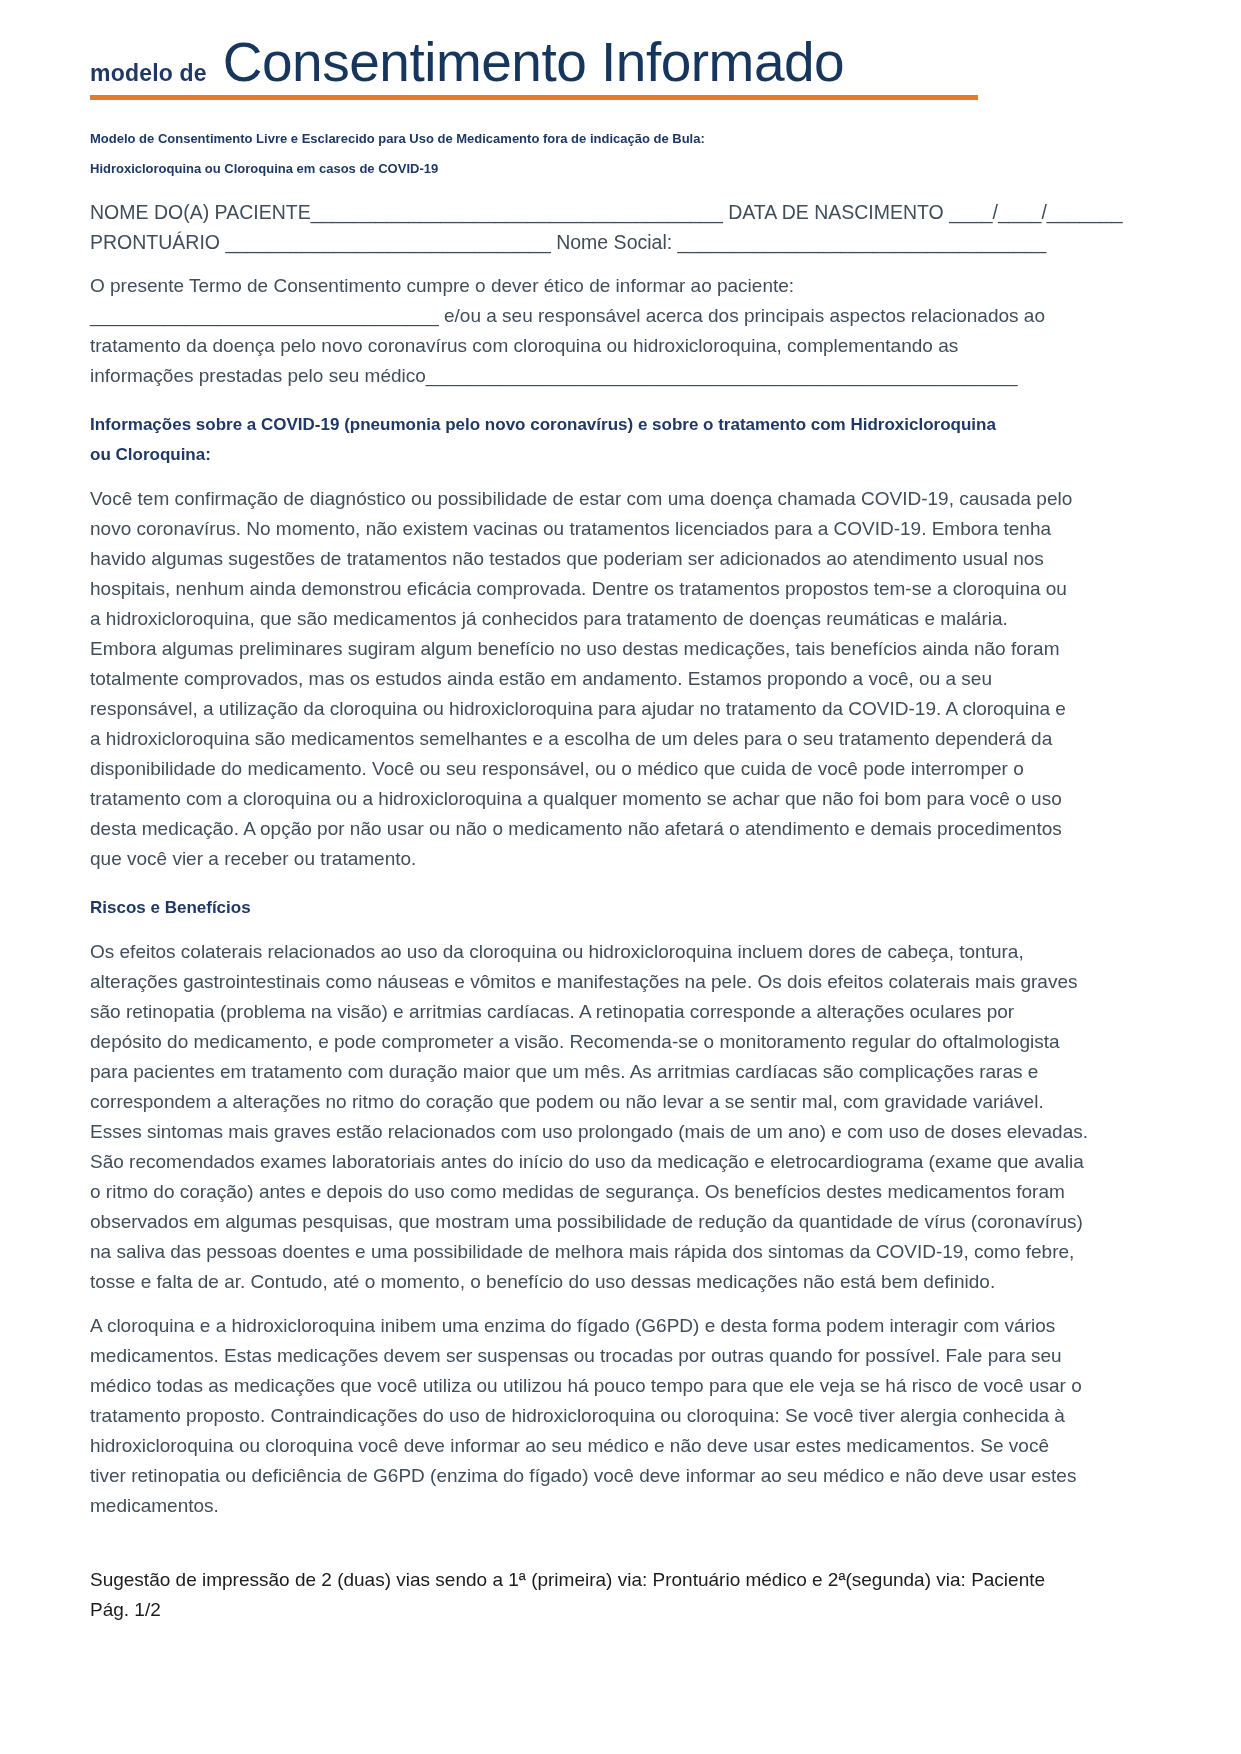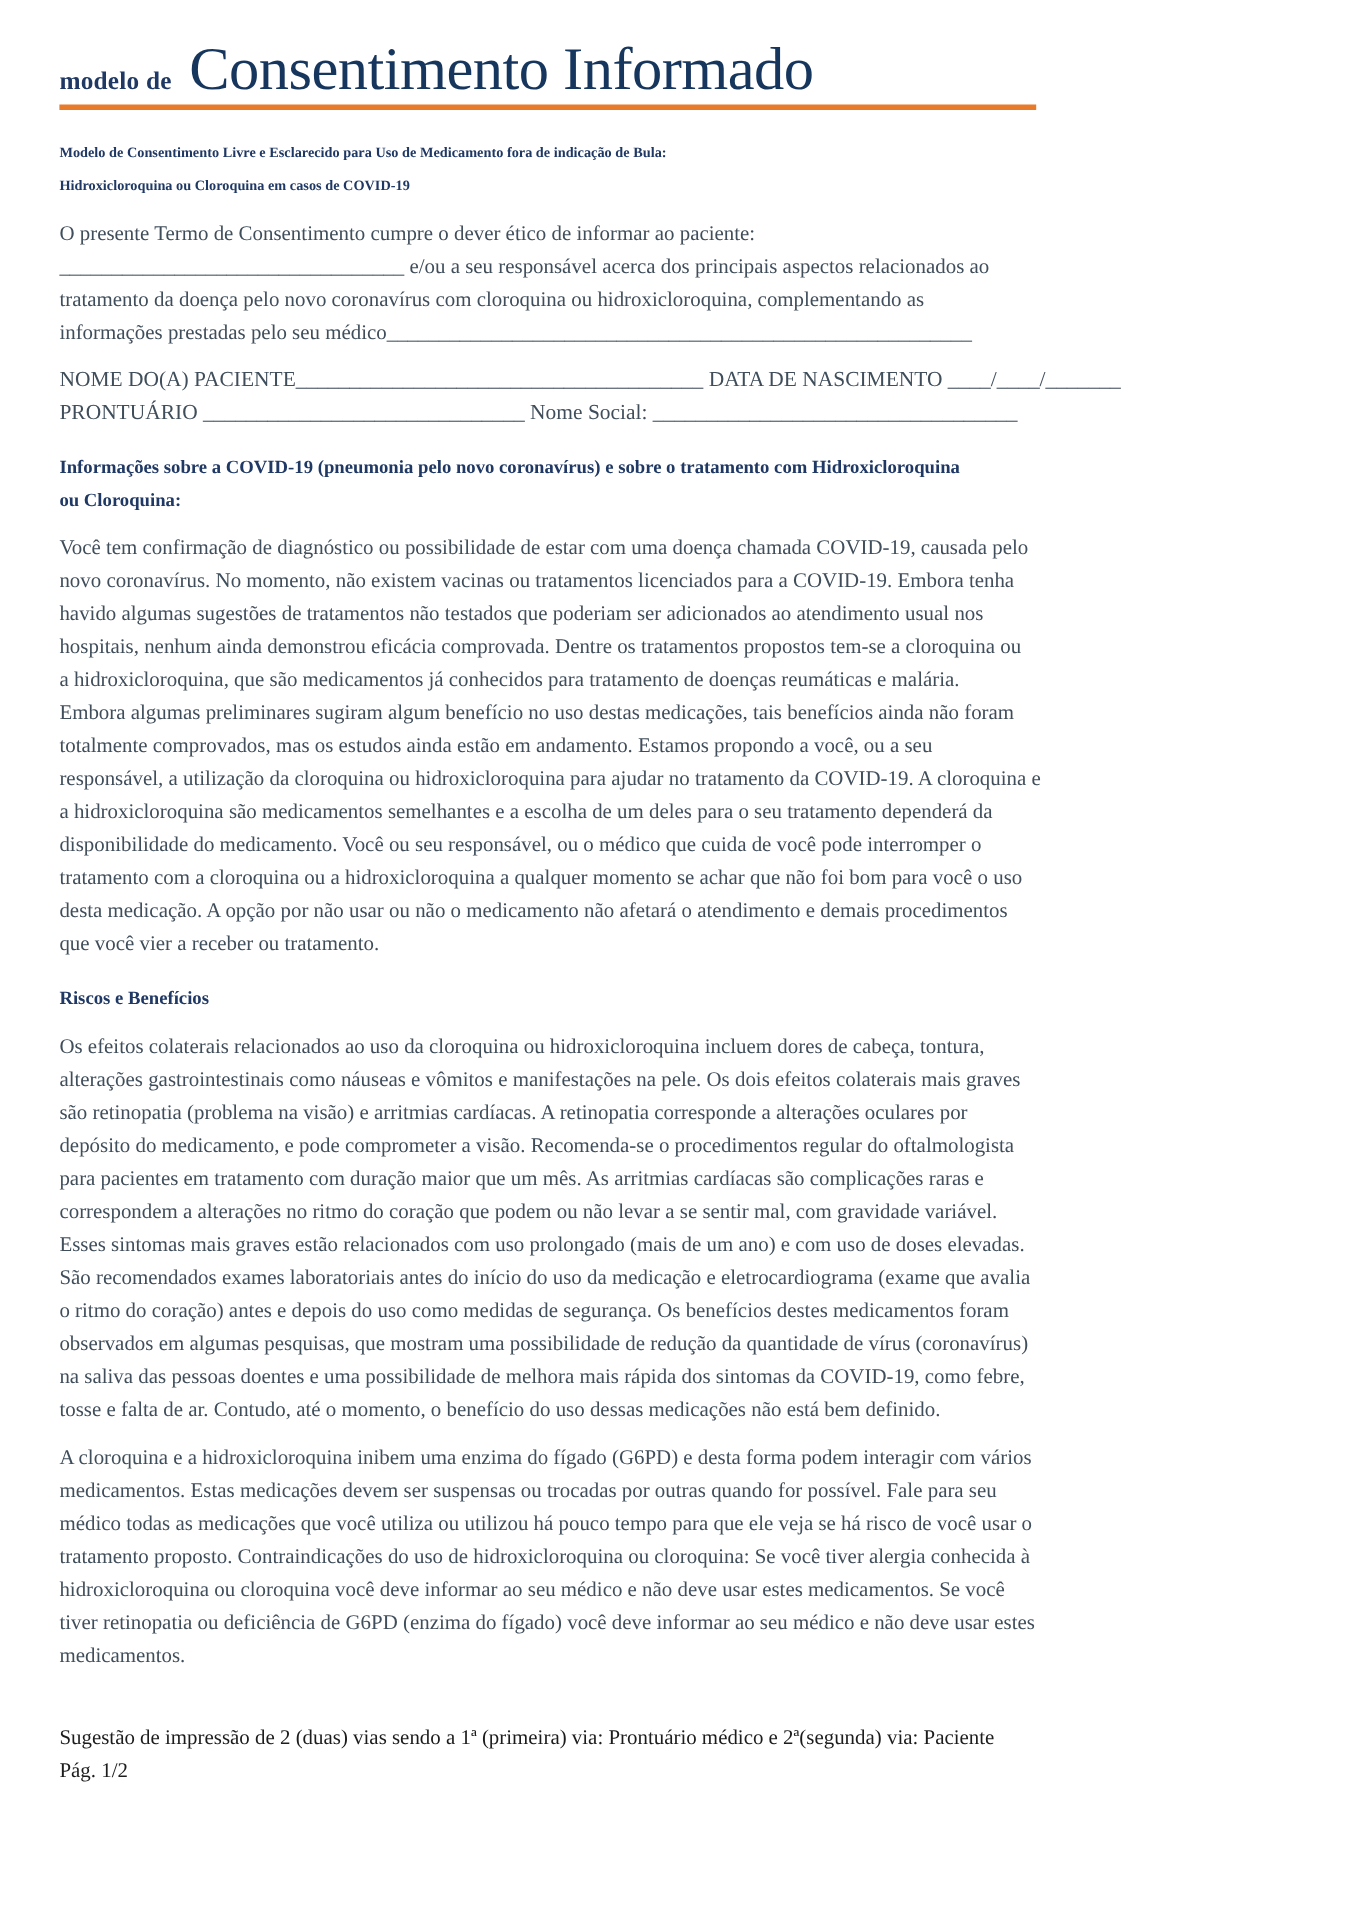--- a/index.html
+++ b/index.html
@@ -8,22 +8,22 @@
     --heading-navy:#1F3864;
     --body-text:#404E5B;
     --footer-text:#1C1C1C;
   }
   *{box-sizing:border-box;}
   html,body{margin:0;padding:0;background:#ffffff;}
   .page{
     width:1144px;
     height:1754px;
     background:#ffffff;
-    padding:34px 66px 0 54px;
-    font-family:Liberation Serif, serif;
+    padding:34px 66px 0 90px;
+    font-family:Liberation Sans, sans-serif;
     color:var(--body-text);
     overflow:hidden;
     position:relative;
   }
   .title-row{
     display:flex;
     align-items:baseline;
     gap:16px;
     color:var(--title-navy);
   }
@@ -85,29 +85,29 @@
       <span class="title-main">Consentimento Informado</span>
     </div>
     <div class="accent-rule"></div>
   </header>
 
   <main>
       <div class="block subtitle">
         <div class="line">Modelo de Consentimento Livre e Esclarecido para Uso de Medicamento fora de indicação de Bula:</div>
         <div class="line">Hidroxicloroquina ou Cloroquina em casos de COVID-19</div>
       </div>
+      <div class="block form-line">
+        <div class="line">NOME DO(A) PACIENTE______________________________________ DATA DE NASCIMENTO ____/____/_______</div>
+        <div class="line">PRONTUÁRIO ______________________________  Nome Social: __________________________________</div>
+      </div>
       <div class="block paragraph">
         <div class="line">O presente Termo de Consentimento cumpre o dever ético de informar ao paciente:</div>
         <div class="line">_________________________________ e/ou a seu responsável acerca dos principais aspectos relacionados ao</div>
         <div class="line">tratamento da doença pelo novo coronavírus com cloroquina ou hidroxicloroquina, complementando as</div>
         <div class="line">informações prestadas pelo seu médico________________________________________________________</div>
-      </div>
-      <div class="block form-line">
-        <div class="line">NOME DO(A) PACIENTE______________________________________ DATA DE NASCIMENTO ____/____/_______</div>
-        <div class="line">PRONTUÁRIO ______________________________  Nome Social: __________________________________</div>
       </div>
       <div class="block heading">
         <div class="line">Informações sobre a COVID-19 (pneumonia pelo novo coronavírus) e sobre o tratamento com Hidroxicloroquina</div>
         <div class="line">ou Cloroquina:</div>
       </div>
       <div class="block paragraph">
         <div class="line">Você tem confirmação de diagnóstico ou possibilidade de estar com uma doença chamada COVID-19, causada pelo</div>
         <div class="line">novo coronavírus. No momento, não existem vacinas ou tratamentos licenciados para a COVID-19. Embora tenha</div>
         <div class="line">havido algumas sugestões de tratamentos não testados que poderiam ser adicionados ao atendimento usual nos</div>
         <div class="line">hospitais, nenhum ainda demonstrou eficácia comprovada. Dentre os tratamentos propostos tem-se a cloroquina ou</div>
@@ -121,21 +121,21 @@
         <div class="line">desta medicação. A opção por não usar ou não o medicamento não afetará o atendimento e demais procedimentos</div>
         <div class="line">que você vier a receber ou tratamento.</div>
       </div>
       <div class="block heading">
         <div class="line">Riscos e Benefícios</div>
       </div>
       <div class="block paragraph">
         <div class="line">Os efeitos colaterais relacionados ao uso da cloroquina ou hidroxicloroquina incluem dores de cabeça, tontura,</div>
         <div class="line">alterações gastrointestinais como náuseas e vômitos e manifestações na pele. Os dois efeitos colaterais mais graves</div>
         <div class="line">são retinopatia (problema na visão) e arritmias cardíacas. A retinopatia corresponde a alterações oculares por</div>
-        <div class="line">depósito do medicamento, e pode comprometer a visão. Recomenda-se o procedimentos regular do oftalmologista</div>
+        <div class="line">depósito do medicamento, e pode comprometer a visão. Recomenda-se o monitoramento regular do oftalmologista</div>
         <div class="line">para pacientes em tratamento com duração maior que um mês. As arritmias cardíacas são complicações raras e</div>
         <div class="line">correspondem a alterações no ritmo do coração que podem ou não levar a se sentir mal, com gravidade variável.</div>
         <div class="line">Esses sintomas mais graves estão relacionados com uso prolongado (mais de um ano) e com uso de doses elevadas.</div>
         <div class="line">São recomendados exames laboratoriais antes do início do uso da medicação e eletrocardiograma (exame que avalia</div>
         <div class="line">o ritmo do coração) antes e depois do uso como medidas de segurança. Os benefícios destes medicamentos foram</div>
         <div class="line">observados em algumas pesquisas, que mostram uma possibilidade de redução da quantidade de vírus (coronavírus)</div>
         <div class="line">na saliva das pessoas doentes e uma possibilidade de melhora mais rápida dos sintomas da COVID-19, como febre,</div>
         <div class="line">tosse e falta de ar. Contudo, até o momento, o benefício do uso dessas medicações não está bem definido.</div>
       </div>
       <div class="block paragraph">

